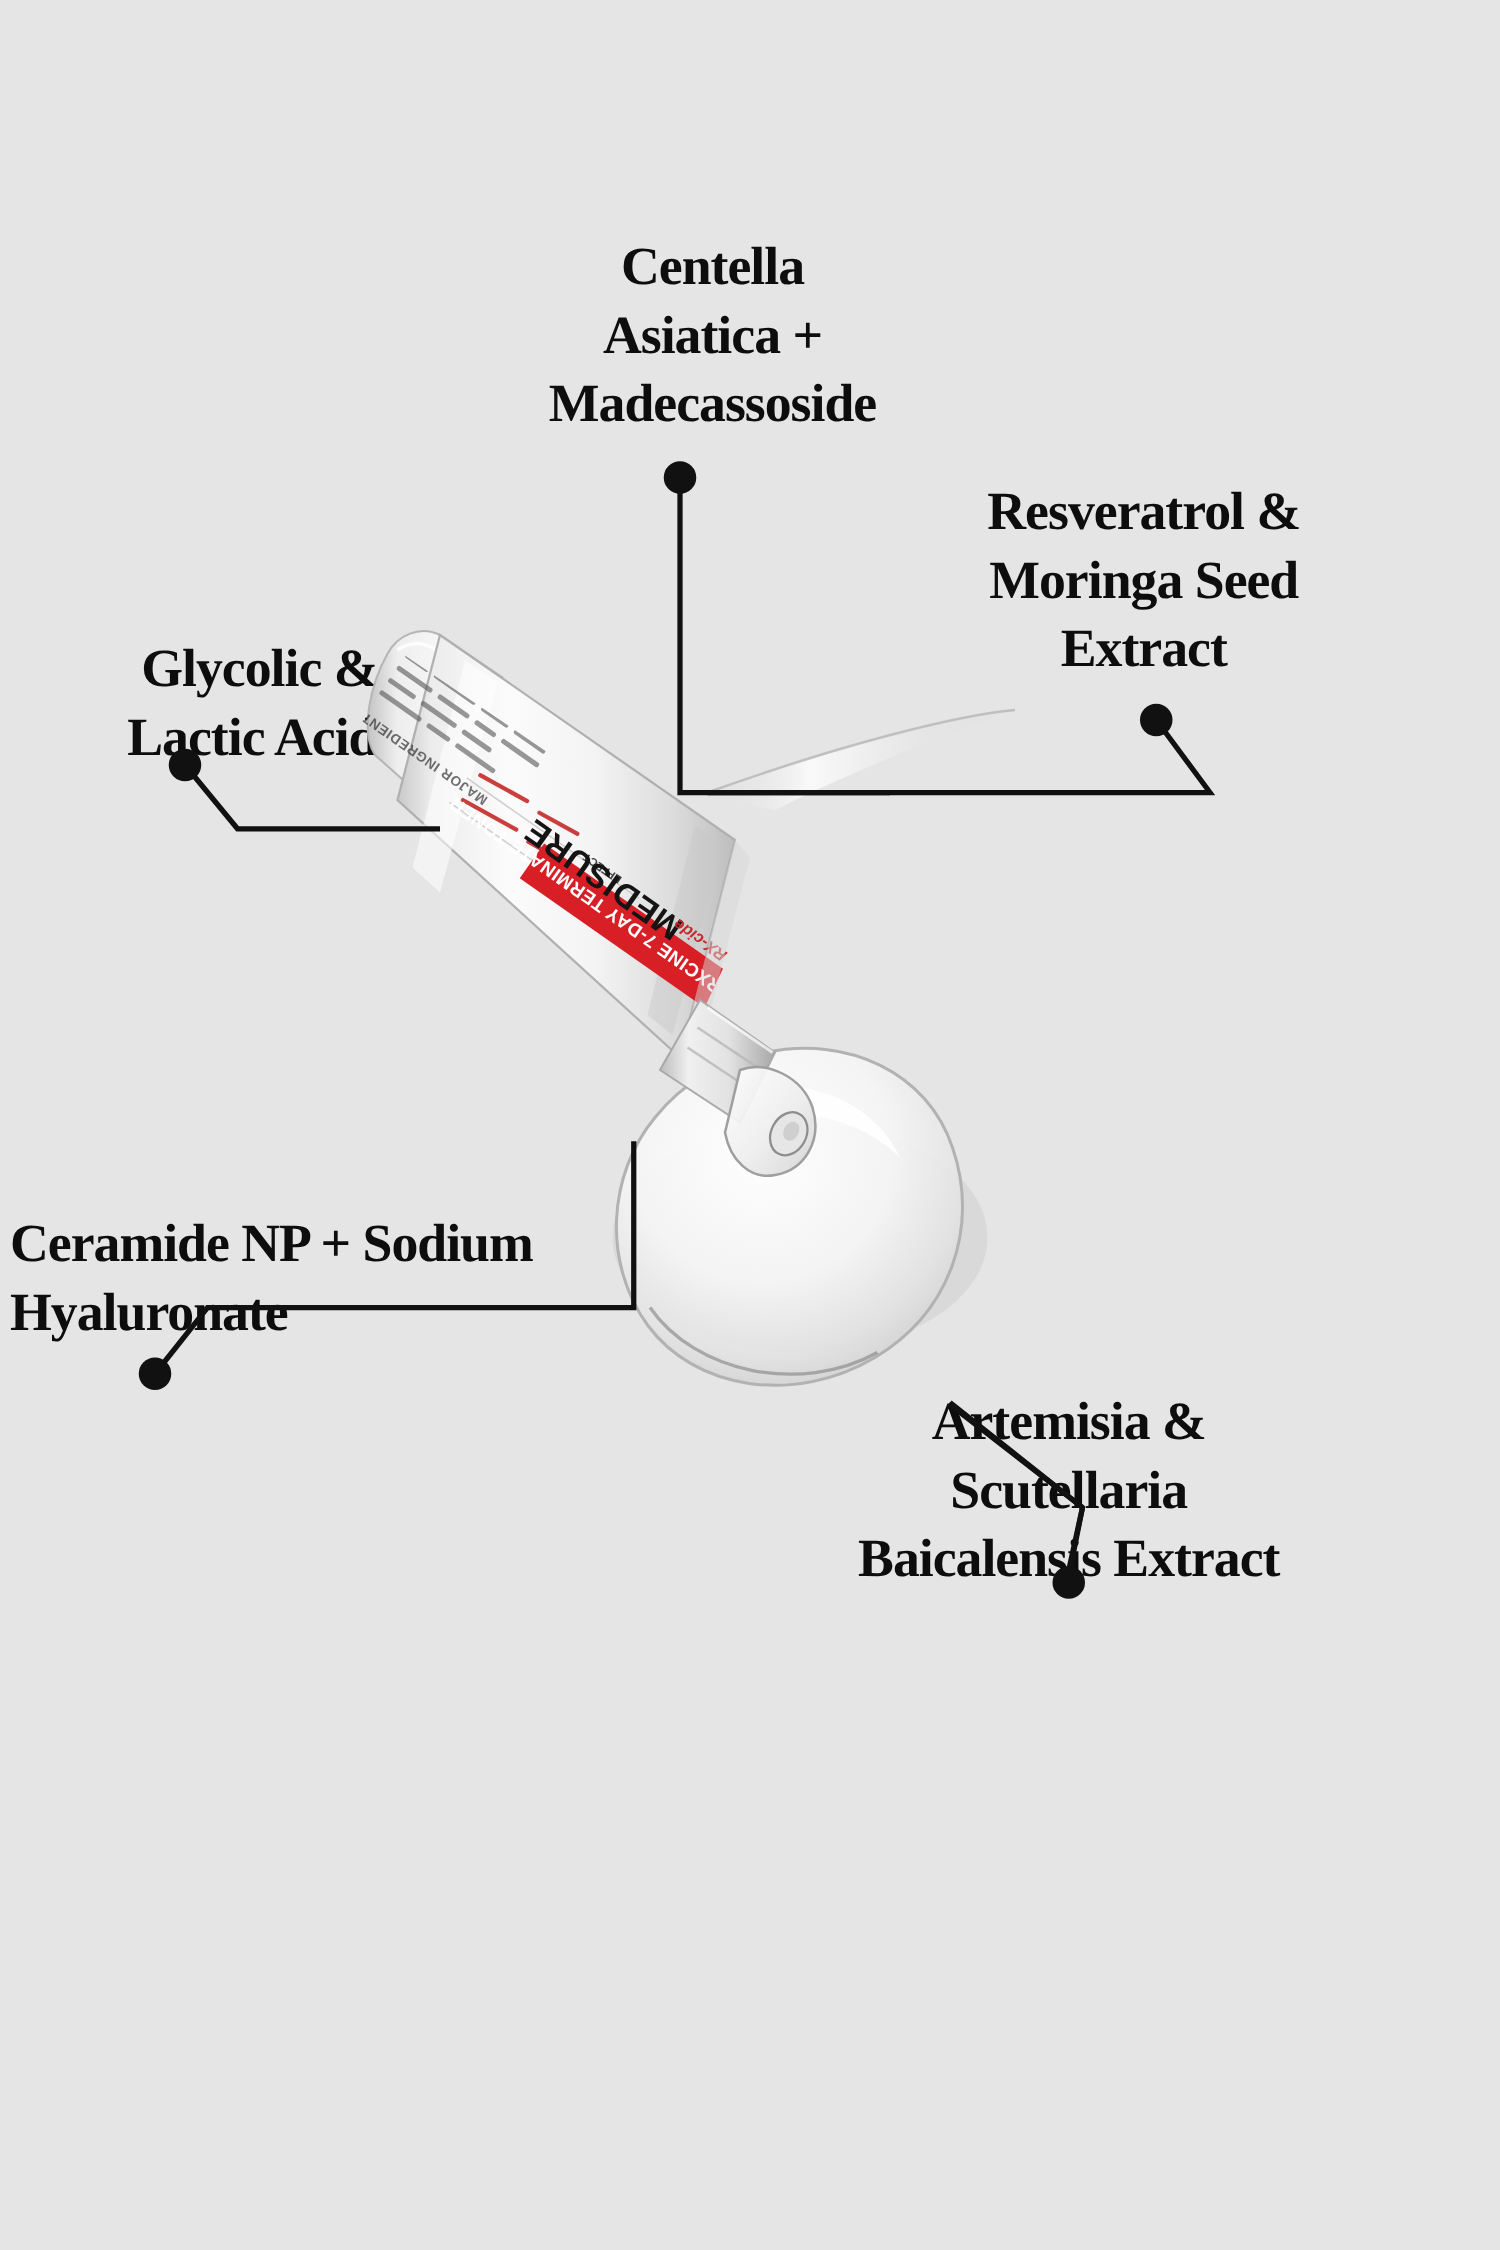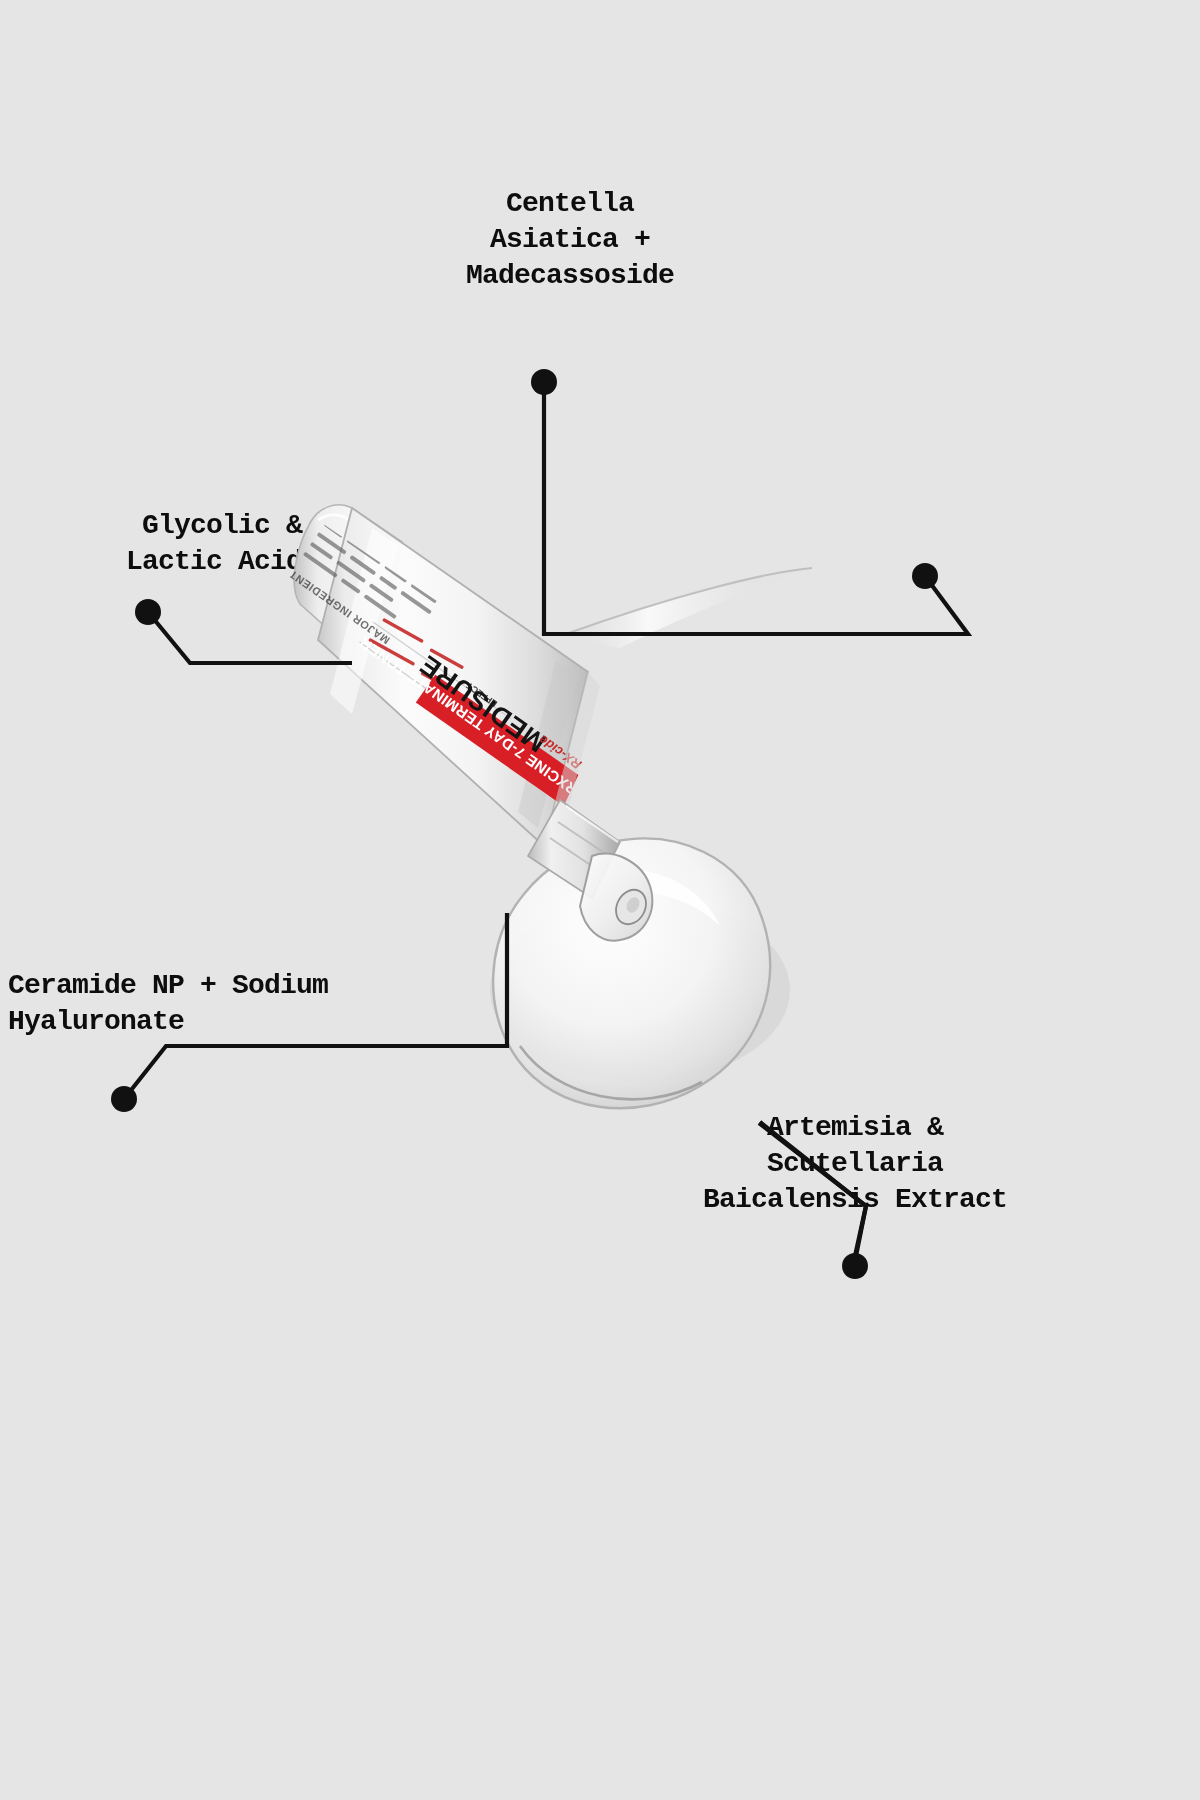--- a/index.html
+++ b/index.html
@@ -12,23 +12,23 @@
     position:relative;
     width:1200px;
     height:1800px;
     background:#e5e5e5;
     overflow:hidden;
   }
   
   .callout{
     position:absolute;
     color:#0d0d0d;
-    font-family:Liberation Mono, monospace;
+    font-family:Liberation Serif, serif;
     font-weight:700;
-    font-size:28px;
+    font-size:43px;
     line-height:1.28;
     letter-spacing:-0.8px;
     white-space:pre-line;
     -webkit-font-smoothing:antialiased;
   }
   .c-centella{ left:400px; top:186px; width:340px; text-align:center; }
   .c-resveratrol{ left:770px; top:382px; width:290px; text-align:center; }
   .c-glycolic{ left:22px; top:486px; width:280px; text-align:right;margin-top:22px; }
   .c-ceramide{ left:8px; top:968px; width:460px; text-align:left; }
   .c-artemisia{ left:660px; top:1110px; width:390px; text-align:center; }
@@ -239,20 +239,23 @@
       <path class="lead" d="M866,1206 L759,1123 L866,1206 M866,1206 L855,1256"></path>
       <path class="lead" d="M760,1122 L866,1206 L856,1256"></path>
       <circle class="dot" cx="855" cy="1266" r="13"></circle>
     </g>
   </svg>
 
   <div class="callout c-centella">Centella
 Asiatica +
 Madecassoside</div>
 
+  <div class="callout c-resveratrol">Resveratrol &amp;
+Moringa Seed
+Extract</div>
 
   <div class="callout c-glycolic">Glycolic &amp;
 Lactic Acid</div>
 
   <div class="callout c-ceramide">Ceramide NP + Sodium
 Hyaluronate</div>
 
   <div class="callout c-artemisia">Artemisia &amp;
 Scutellaria
 Baicalensis Extract</div>

